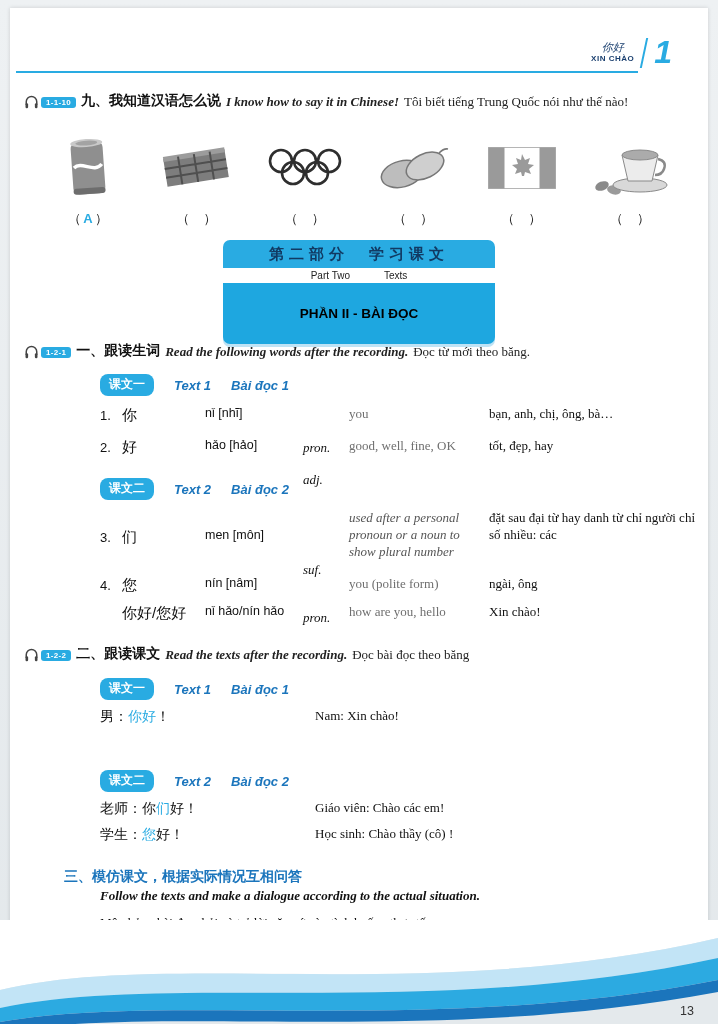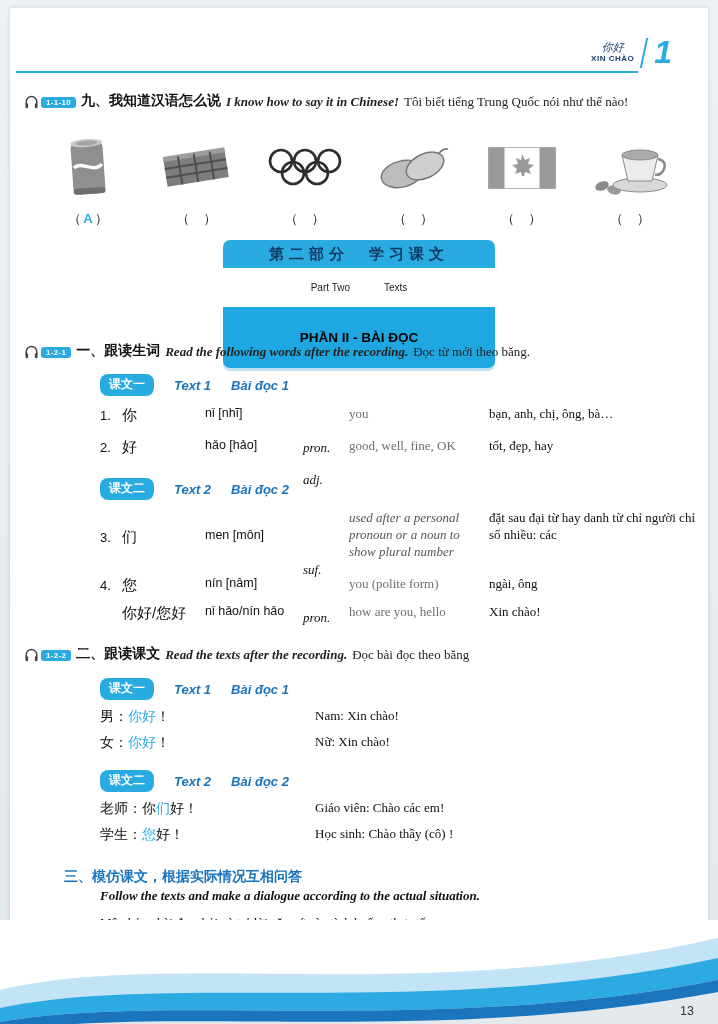--- a/index.html
+++ b/index.html
@@ -34,21 +34,21 @@
   .pic-row { position:absolute; top:130px; left:38px; right:38px; display:flex; justify-content:space-between; }
   .pic-cell { width:100px; height:76px; display:flex; align-items:center; justify-content:center; }
   .ans-row { position:absolute; top:210px; left:38px; right:38px; display:flex; justify-content:space-between; }
   .ans-cell { width:100px; text-align:center; font-size:13px; color:#222; }
   .ans-letter { color:#29abe2; font-weight:bold; display:inline-block; min-width:14px; }
 
   
   .banner { position:absolute; top:240px; left:50%; transform:translateX(-50%); width:272px; text-align:center; }
   .banner-cn { background:#29abe2; color:#113a63; font-weight:bold; font-size:15px; letter-spacing:5px;
                padding:5px 0 4px; border-radius:7px 7px 0 0; }
-  .banner-en { background:#fff; color:#222; font-size:10px; padding:14px 0; display:flex; justify-content:center; gap:34px; }
+  .banner-en { background:#fff; color:#222; font-size:10px; padding:2px 0; display:flex; justify-content:center; gap:34px; }
   .banner-vi { background:#1ea7e0; color:#000000; font-weight:bold; font-size:13.5px; padding:23px 0;
                border-radius:0 0 7px 7px; box-shadow:0 3px 0 #bfe3f5; }
 
   
   .tagrow { position:absolute; left:100px; display:flex; align-items:center; gap:20px; }
   .tag { background:#29abe2; color:#fff; font-size:12px; font-weight:bold; padding:2px 9px 3px; border-radius:8px; }
   .taglabel { color:#1b75bc; font-weight:bold; font-style:italic; font-size:13px; }
 
   
   .vrow { position:absolute; left:100px; width:600px; display:grid;
@@ -264,24 +264,20 @@
 
   <div class="tagrow" style="top:678px;">
     <span class="tag">课文一</span>
     <span class="taglabel">Text 1</span>
     <span class="taglabel">Bài đọc 1</span>
   </div>
   <div class="drow" style="top:708px;">
     <div><span>男：</span><span class="hi">你好</span><span>！</span></div>
     <div class="d-vi">Nam: Xin chào!</div>
   </div>
-  <div class="drow" style="top:734px;">
-    <div><span>女：</span><span class="hi">你好</span><span>！</span></div>
-    <div class="d-vi">Nữ: Xin chào!</div>
-  </div>
 
   <div class="tagrow" style="top:770px;">
     <span class="tag">课文二</span>
     <span class="taglabel">Text 2</span>
     <span class="taglabel">Bài đọc 2</span>
   </div>
   <div class="drow" style="top:800px;">
     <div><span>老师：你</span><span class="hi">们</span><span>好！</span></div>
     <div class="d-vi">Giáo viên: Chào các em!</div>
   </div>

